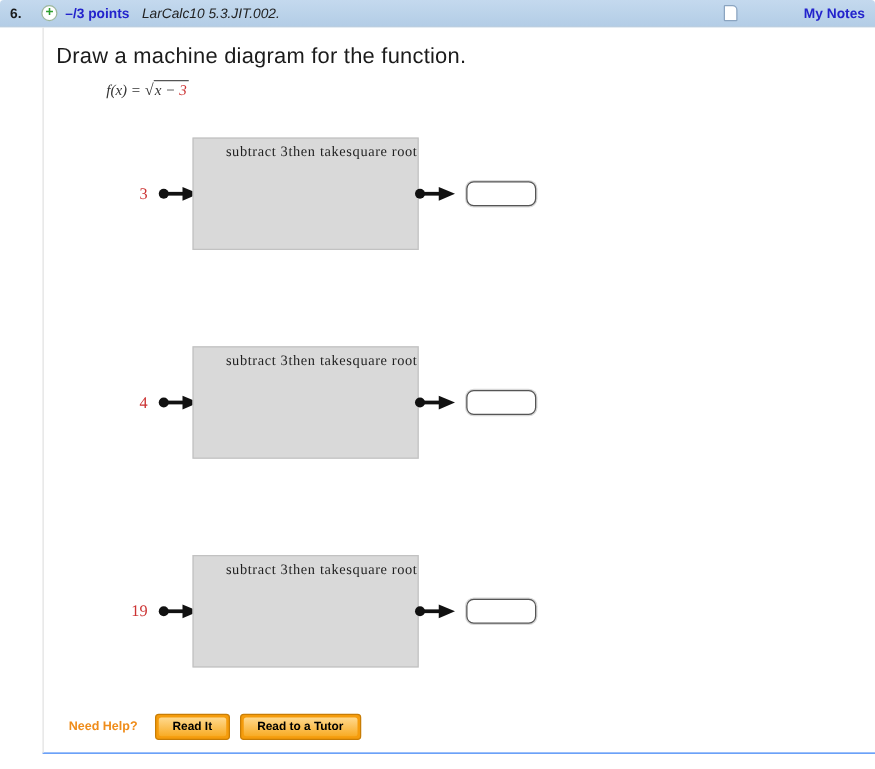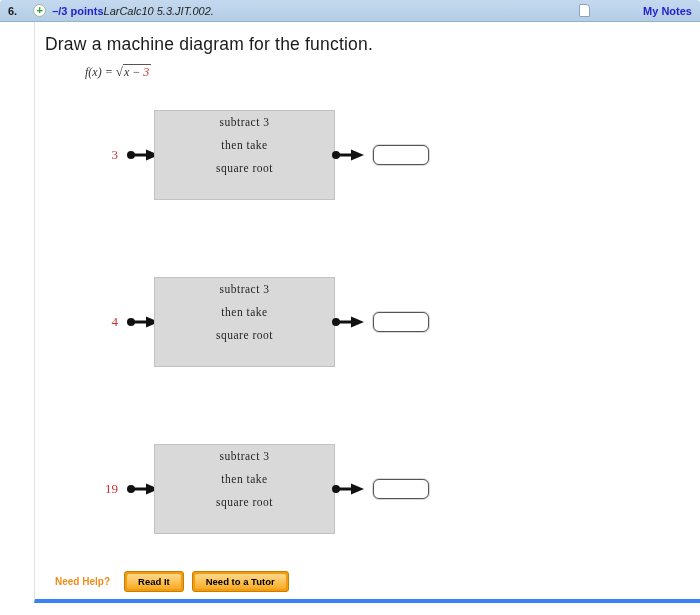--- a/index.html
+++ b/index.html
@@ -16,34 +16,34 @@
     padding: 0 8px;
     font-size: 11px;
   }
   .qnum { font-weight: bold; color: #1a1a1a; margin-right: 16px; }
   .plus-icon {
     width: 13px; height: 13px; border-radius: 50%;
     background: #ffffff; border: 1px solid #9db79d;
     color: #2e9e2e; font-weight: bold; font-size: 11px; line-height: 10px;
     text-align: center; display: inline-block; margin-right: 6px;
   }
-  .points { color: #2323cc; font-weight: bold; }
+  .points { color: #2323cc; font-weight: bold; margin-right: 10px; }
   .assignment { color: #222222; font-style: italic; }
   .spacer { flex: 1; }
   .note-icon {
     width: 11px; height: 13px; background: #ffffff;
     border: 1px solid #8aa4c0; border-radius: 1px 4px 1px 1px;
     display: inline-block; margin-right: 5px;
   }
   .mynotes { color: #2323cc; font-weight: bold; padding-left: 48px; }
 
   
   .panel {
     margin-left: 34px; width: 666px; height: 581px;
-    border-left: 1px solid #e2e2e2; border-bottom: 4px solid #3b82f6;
+    border-left: 1px solid #e2e2e2; border-bottom: 1px solid #3b82f6;
     padding: 12px 0 0 10px;
   }
   .title { font-size: 17.5px; color: #1b1b1b; letter-spacing: 0.2px; }
 
   .formula {
     margin: 9px 0 0 40px;
     font-family: "Liberation Serif", serif;
     font-style: italic; font-size: 12px; color: #333333;
     white-space: nowrap;
   }
@@ -62,21 +62,21 @@
     width: 50px; text-align: right;
     font-family: "Liberation Serif", serif;
     font-size: 13px; color: #cc3333;
   }
   .arrow { margin-left: 8px; flex-shrink: 0; }
   .arrow.out { margin-left: -4px; }
   .machine-box {
     margin-left: -6px;
     width: 181px; height: 90px;
     background: #d9d9d9; border: 1px solid #c2c2c2;
-    display: flex; flex-direction: column; justify-content: flex-start;
+    display: flex; flex-direction: row; justify-content: flex-end;
     text-align: center;
     font-family: "Liberation Serif", serif;
     font-size: 11.5px; color: #1f1f1f;
   }
   .machine-box span { line-height: 23px; letter-spacing: 0.5px; }
   .answer-box {
     margin-left: 8px;
     width: 56px; height: 20px;
     border: 1px solid #555555; border-radius: 6px;
     background: #ffffff;
@@ -182,17 +182,17 @@
     </svg>
     <input class="answer-box" type="text" value="" style="">
   </div>
 
   <div class="help-row">
     <span class="help-label">Need Help?</span>
     <button class="wa-btn">
       <span class="inner">Read It</span>
     </button>
     <button class="wa-btn">
-      <span class="inner">Need to a Tutor</span>
+      <span class="inner">Read to a Tutor</span>
     </button>
   </div>
 
 </div>
 
 </body></html>

